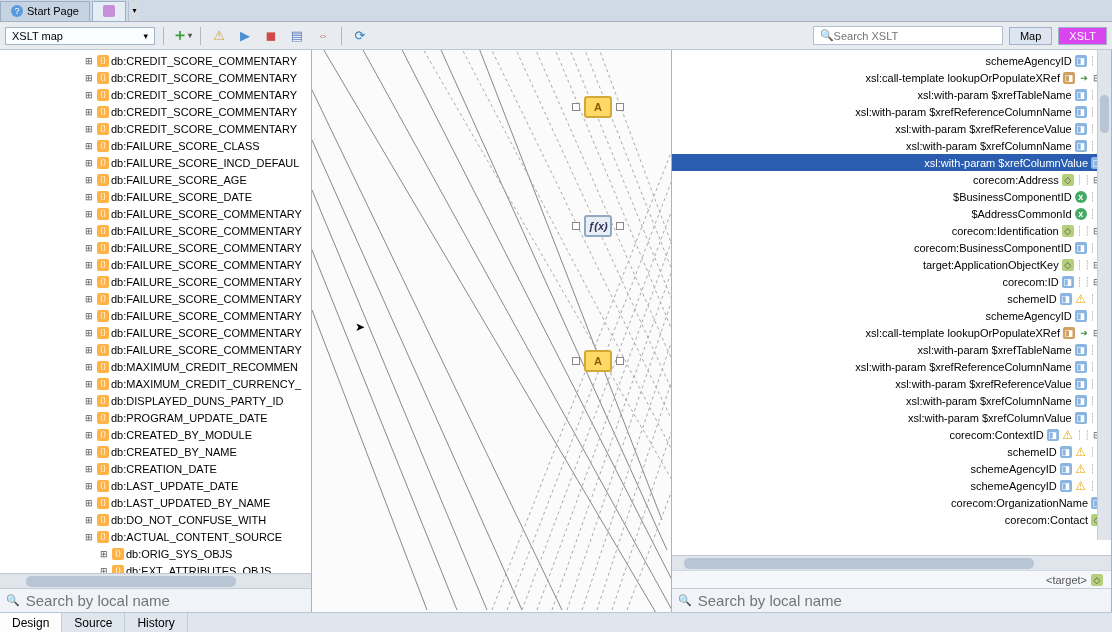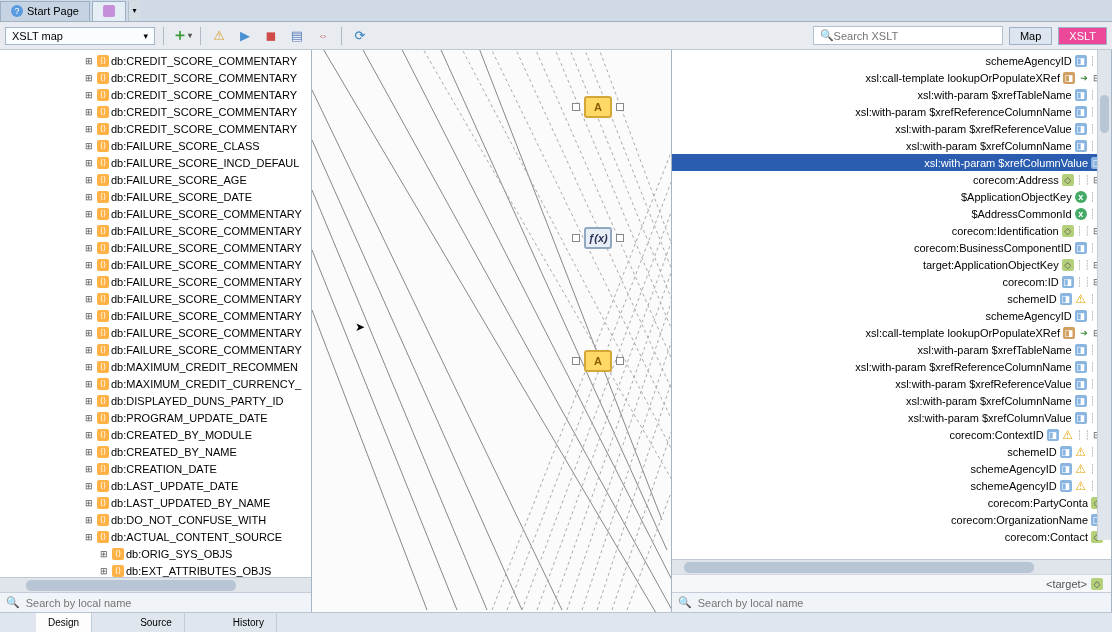--- a/index.html
+++ b/index.html
@@ -87,21 +87,21 @@
   color: #888;
   background: transparent;
 }
 .tog-btn {
   padding: 2px 10px;
   border: 1px solid #a0b0c5;
   background: #dde6f0;
   cursor: pointer;
 }
 .tog-btn.on {
-  background: #ec4899;
+  background: #d946ef;
   color: #fff;
 }
 .main-area {
   flex: 1;
   display: flex;
   overflow: hidden;
 }
 .panel {
   display: flex;
   flex-direction: column;
@@ -165,21 +165,21 @@
   align-items: center;
   background: #f0f3f7;
   border-top: 1px solid #c5ced8;
   padding: 3px 6px;
   gap: 6px;
 }
 .search-row input {
   border: none;
   background: transparent;
   outline: none;
-  font-size: 11px;
+  font-size: 15px;
   color: #888;
   width: 100%;
 }
 .right-tree {
   flex: 1;
   overflow: auto;
   padding: 2px 0;
   background: #fff;
 }
 .right-row {
@@ -269,24 +269,23 @@
 .bottom-tabs {
   display: flex;
   background: #e0e6ee;
   border-top: 1px solid #b8c5d2;
   height: 20px;
 }
 .btab {
   padding: 2px 12px;
   border-right: 1px solid #c0ccd8;
   cursor: pointer;
-  font-size: 10px;
-  display: flex;
-  align-items: center;
-  margin-left: 36px;
+  font-size: 12px;
+  display: flex;
+  align-items: center;
 }
 .btab.active {
   background: #fdfdfe;
 }
 .dropdown-arrow {
   position: absolute;
   right: 0;
   top: 0;
   width: 10px;
   background: #d4dce4;
@@ -549,21 +548,21 @@
           <line x1="270" y1="560" x2="360" y2="290"></line>
           <line x1="285" y1="560" x2="360" y2="330"></line>
           <line x1="300" y1="560" x2="360" y2="380"></line>
           <line x1="315" y1="560" x2="360" y2="440"></line>
         </g>
       </svg>
       <div class="fn-node" style="top:46px;left:272px;">A
         <div class="fn-handle l"></div>
         <div class="fn-handle r"></div>
       </div>
-      <div class="fn-node fn-fx" style="top:165px;left:272px;margin-top:12px;">ƒ(x)
+      <div class="fn-node fn-fx" style="top:165px;left:272px;">ƒ(x)
         <div class="fn-handle l"></div>
         <div class="fn-handle r"></div>
       </div>
       <div class="fn-node" style="top:300px;left:272px;">A
         <div class="fn-handle l"></div>
         <div class="fn-handle r"></div>
       </div>
       <div style="position:absolute;left:43px;top:270px;font-size:12px;cursor:default;">➤</div>
     </div>
   </div>
@@ -605,21 +604,21 @@
           <span class="rlabel">xsl:with-param $xrefColumnValue</span>
           <span class="ricon attr">◨</span>
         </div>
         <div class="right-row">
           <span class="rlabel">corecom:Address</span>
           <span class="ricon elem">◇</span>
           <span class="guides">┊ ┊</span>
           <span class="rexpand">⊟</span>
         </div>
         <div class="right-row">
-          <span class="rlabel">$ApplicationObjectKey</span>
+          <span class="rlabel">$BusinessComponentID</span>
           <span class="ricon var">x</span>
           <span class="guides">┊ ┊</span>
         </div>
         <div class="right-row">
           <span class="rlabel">$AddressCommonId</span>
           <span class="ricon var">x</span>
           <span class="guides">┊ ┊</span>
         </div>
         <div class="right-row">
           <span class="rlabel">corecom:Identification</span>
@@ -703,24 +702,20 @@
           <span class="rlabel">schemeAgencyID</span>
           <span class="ricon attr">◨</span>
           <span class="ricon warn">⚠</span>
           <span class="guides">┊ ┊</span>
         </div>
         <div class="right-row">
           <span class="rlabel">schemeAgencyID</span>
           <span class="ricon attr">◨</span>
           <span class="ricon warn">⚠</span>
           <span class="guides">┊ ┊</span>
-        </div>
-        <div class="right-row">
-          <span class="rlabel">corecom:PartyConta</span>
-          <span class="ricon elem">◇</span>
         </div>
         <div class="right-row">
           <span class="rlabel">corecom:OrganizationName</span>
           <span class="ricon attr">◨</span>
         </div>
         <div class="right-row">
           <span class="rlabel">corecom:Contact</span>
           <span class="ricon elem">◇</span>
         </div>
       </div>

